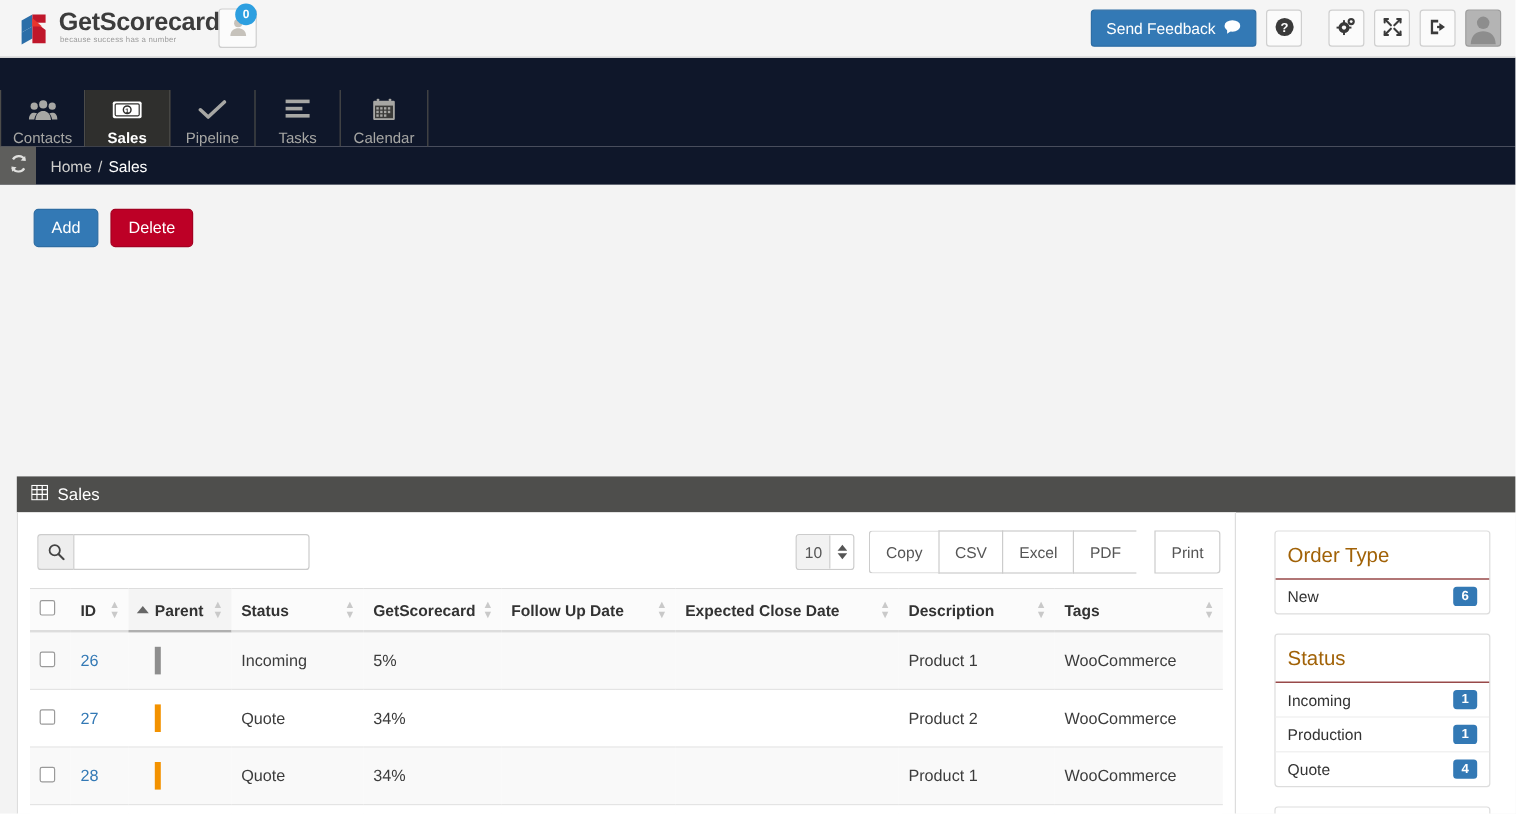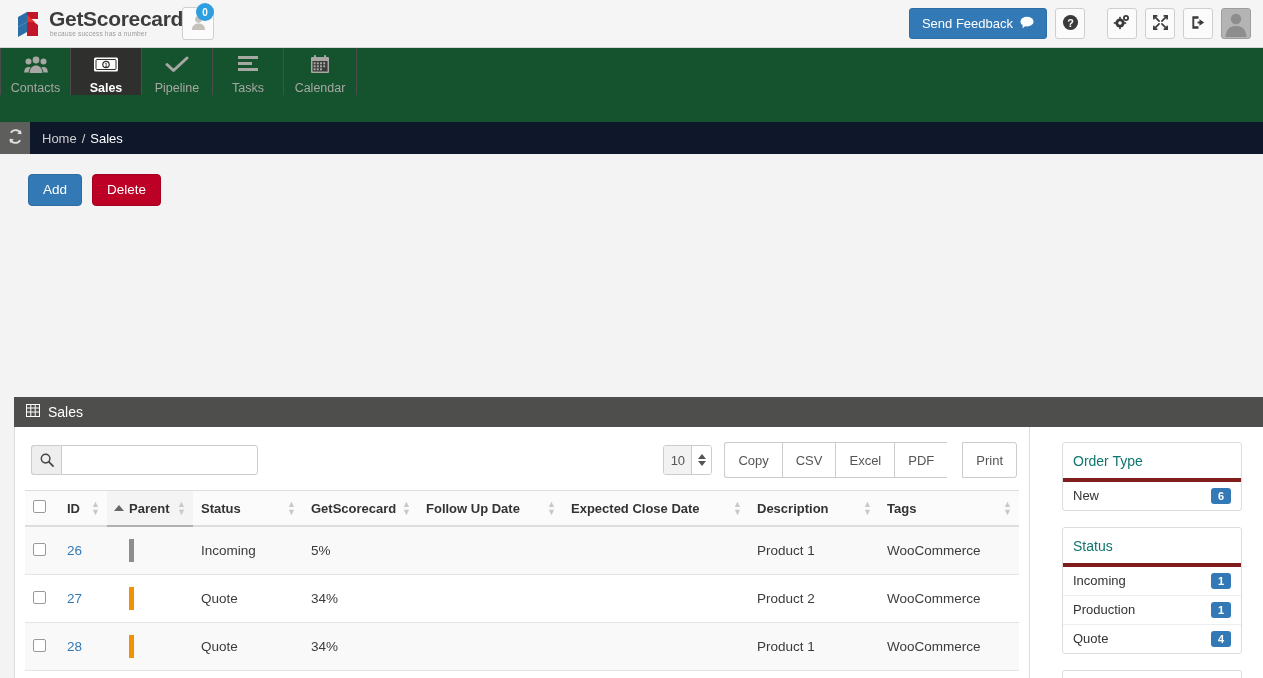--- a/index.html
+++ b/index.html
@@ -91,23 +91,23 @@
     border-radius: 3px;
     display: flex; align-items: center; justify-content: center;
     cursor: pointer;
   }
   .icon-btn.avatar { background: #b4b4b4; border-color: #9d9d9d; overflow: hidden; }
   .gap-left { margin-left: 14px; }
 
   
   .mainnav {
     height: 74px;
-    background: #14532d;
+    background: #0f172a;
     display: flex;
-    align-items: flex-start;
+    align-items: flex-end;
   }
   .navitem {
     width: 71px;
     border-right: 1px solid #4c4c4a;
     display: flex; flex-direction: column;
     align-items: center; justify-content: center;
     color: #a7a7a4;
     font-size: 12.5px;
     cursor: pointer;
     padding-top: 4px;
@@ -309,27 +309,27 @@
     top: 288px;
     width: 180px;
   }
   .fpanel {
     background: #fff;
     border: 1px solid #dddddd;
     border-radius: 3px;
     margin-bottom: 16px;
   }
   .fpanel-head {
-    font-size: 14px;
-    color: #0f766e;
+    font-size: 17px;
+    color: #a16207;
     padding: 10px 10px 9px 10px;
-    border-bottom: 4px solid #7f1d1d;
+    border-bottom: 1px solid #7f1d1d;
   }
   .frow {
-    display: flex; justify-content: space-between;
+    display: flex; align-items: center; justify-content: space-between;
     padding: 6px 10px;
     font-size: 13px;
     color: #333;
     border-bottom: 1px solid #eeeeee;
     cursor: pointer;
   }
   .frow:last-child { border-bottom: none; }
   .fbadge {
     background: #3379b5;
     color: #fff;

